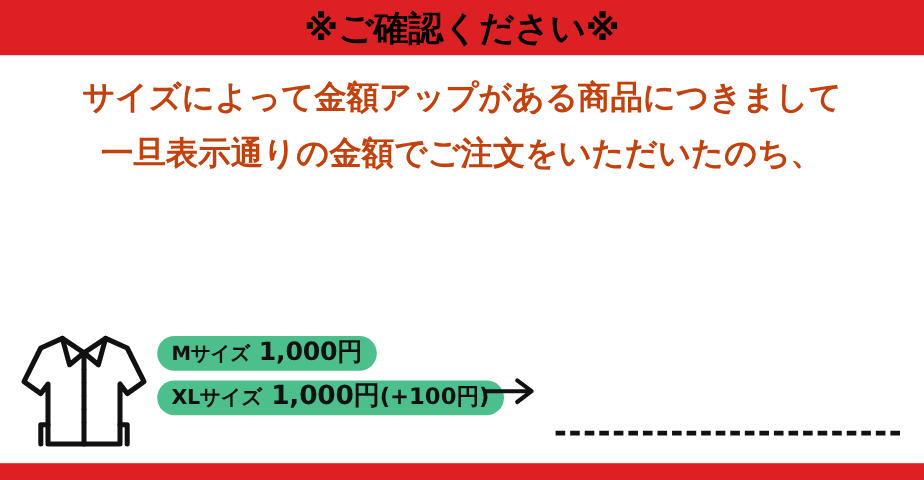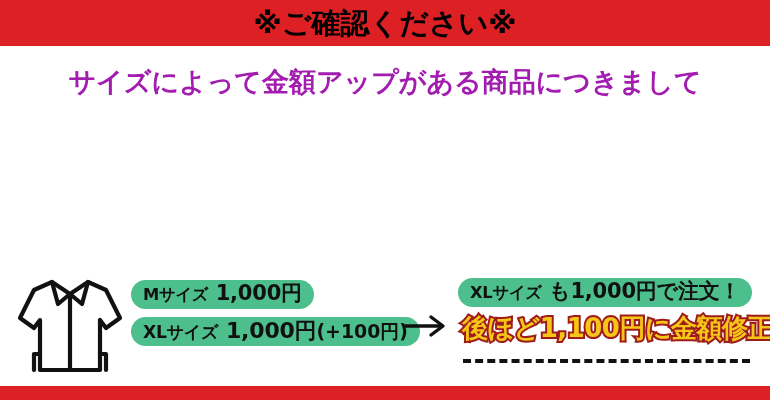--- a/index.html
+++ b/index.html
@@ -48,21 +48,21 @@
   
   #message-block {
     position: absolute;
     left: 0;
     top: 58px;
     width: 770px;
   }
   .message-line {
     display: block;
     text-align: center;
-    color: #a21caf;
+    color: #c2410c;
     font-size: 27px;
     font-weight: bold;
     line-height: 47px;
     white-space: nowrap;
   }
 
   
   #compare-row {
     position: absolute;
     left: 0;
@@ -171,20 +171,21 @@
 <body>
 
 <div id="banner">
 
   <div id="header-bar">
     <div id="header-title">※ご確認ください※</div>
   </div>
 
   <div id="message-block">
     <span class="message-line">サイズによって金額アップがある商品につきまして</span>
+    <span class="message-line">一旦表示通りの金額でご注文をいただいたのち、</span>
   </div>
 
   <div id="compare-row">
 
     <div id="shirt-icon">
       <svg viewBox="0 0 112 104" width="112" height="104" aria-hidden="true">
         <g fill="none" stroke="#111111" stroke-width="4.2" stroke-linejoin="round" stroke-linecap="round">
           <path d="M38 8 L56 20 L74 8 L92 16 L106 44 L92 54 L86 46 L86 96 L26 96 L26 46 L20 54 L6 44 L20 16 Z"></path>
           <path d="M38 8 L44 30 L56 20 L68 30 L74 8"></path>
           <path d="M56 20 L56 96"></path>
@@ -208,23 +209,19 @@
 
     <div id="arrow-icon">
       <svg viewBox="0 0 48 28" width="48" height="28" aria-hidden="true">
         <g stroke="#111111" stroke-width="3.4" fill="none" stroke-linecap="round" stroke-linejoin="round">
           <line x1="4" y1="14" x2="40" y2="14"></line>
           <polyline points="30,5 42,14 30,23"></polyline>
         </g>
       </svg>
     </div>
 
-    <div id="right-prices">
-      <div class="pill pill-right"><span class="sz">XLサイズ</span> <span class="amt">も1,000円で注文！</span></div>
-      <div id="fix-note">後ほど1,100円に金額修正</div>
-    </div>
     <div id="fix-underline"></div>
 
   </div>
 
   <div id="footer-bar"></div>
 
 </div>
 
 </body></html>

